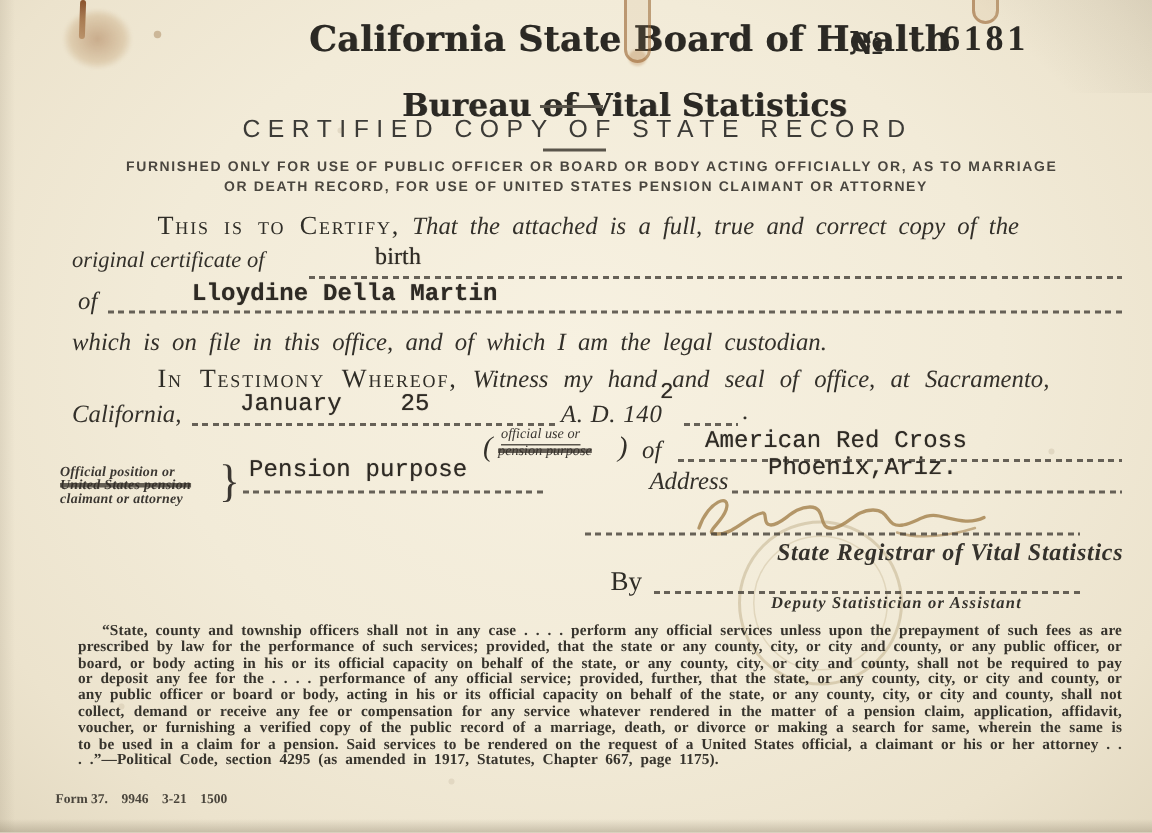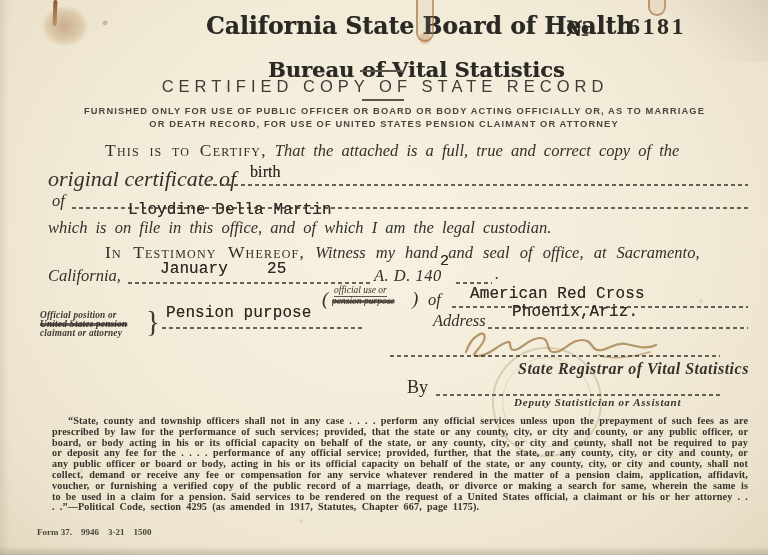--- a/index.html
+++ b/index.html
@@ -66,27 +66,27 @@
   <div class="rule" style="left:362px;top:99px;width:42px;"></div>
 
   <div class="abs notice" style="left:84px;top:106px;width:600px;">FURNISHED ONLY FOR USE OF PUBLIC OFFICER OR BOARD OR BODY ACTING OFFICIALLY OR, AS TO MARRIAGE</div>
   <div class="abs notice" style="left:84px;top:119px;width:600px;">OR DEATH RECORD, FOR USE OF UNITED STATES PENSION CLAIMANT OR ATTORNEY</div>
 
   <div class="abs" style="left:105px;top:140px;font-size:16.5px;word-spacing:4px;">
     <span class="lead" style="font-size:17.5px;">This is to Certify,</span>
     <span class="it">That the attached is a full, true and correct copy of the</span>
   </div>
 
-  <div class="abs it" style="left:48px;top:166px;font-size:22px;">original certificate of</div>
+  <div class="abs it" style="left:48px;top:166px;font-size:15px;">original certificate of</div>
   <div class="dl" style="left:206px;top:184px;width:542px;"></div>
   <div class="abs typed" style="left:250px;top:163px;font-family:Liberation Serif, serif;">birth</div>
 
   <div class="abs it" style="left:52px;top:191px;font-size:16.5px;">of</div>
   <div class="dl" style="left:72px;top:207px;width:676px;"></div>
-  <div class="abs typed" style="left:128px;top:201px;">Lloydine Della Martin</div>
+  <div class="abs typed" style="left:128px;top:187px;font-weight:bold;">Lloydine Della Martin</div>
 
   <div class="abs it" style="left:48px;top:218px;font-size:16.5px;word-spacing:4px;">which is on file in this office, and of which I am the legal custodian.</div>
 
   <div class="abs" style="left:105px;top:242px;font-size:16.5px;word-spacing:6px;">
     <span class="lead" style="font-size:17.5px;">In Testimony Whereof,</span>
     <span class="it">Witness my hand and seal of office, at Sacramento,</span>
   </div>
 
   <div class="abs it" style="left:48px;top:266px;font-size:16.5px;">California,</div>
   <div class="dl" style="left:128px;top:282px;width:244px;"></div>

